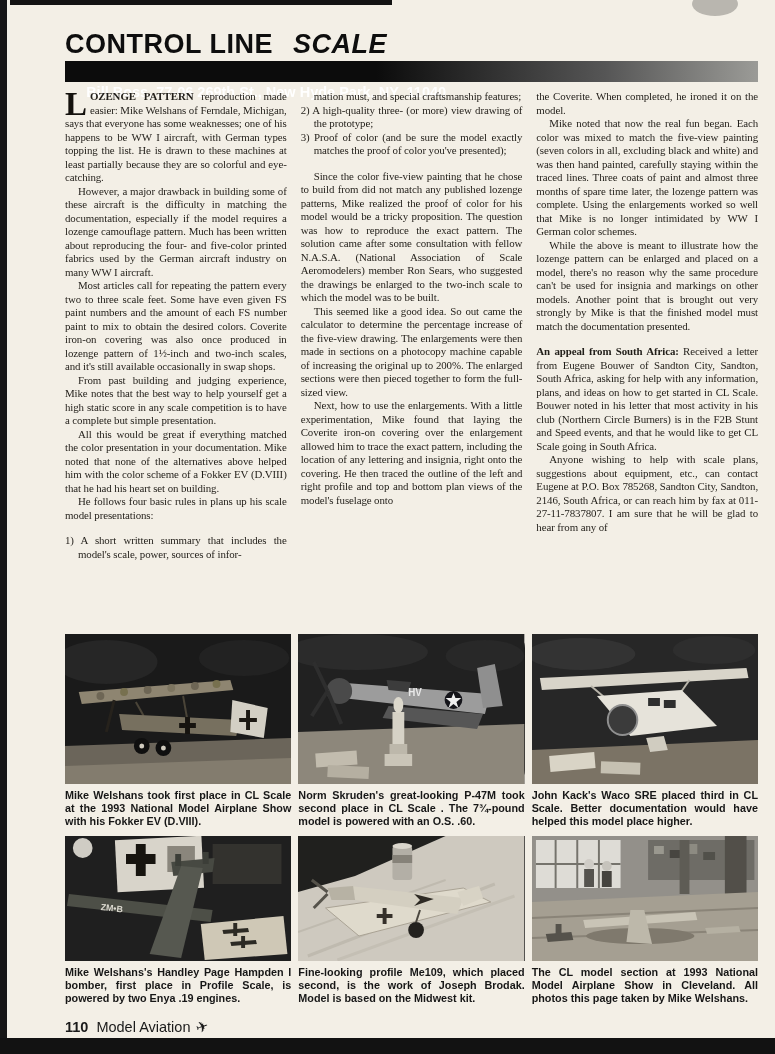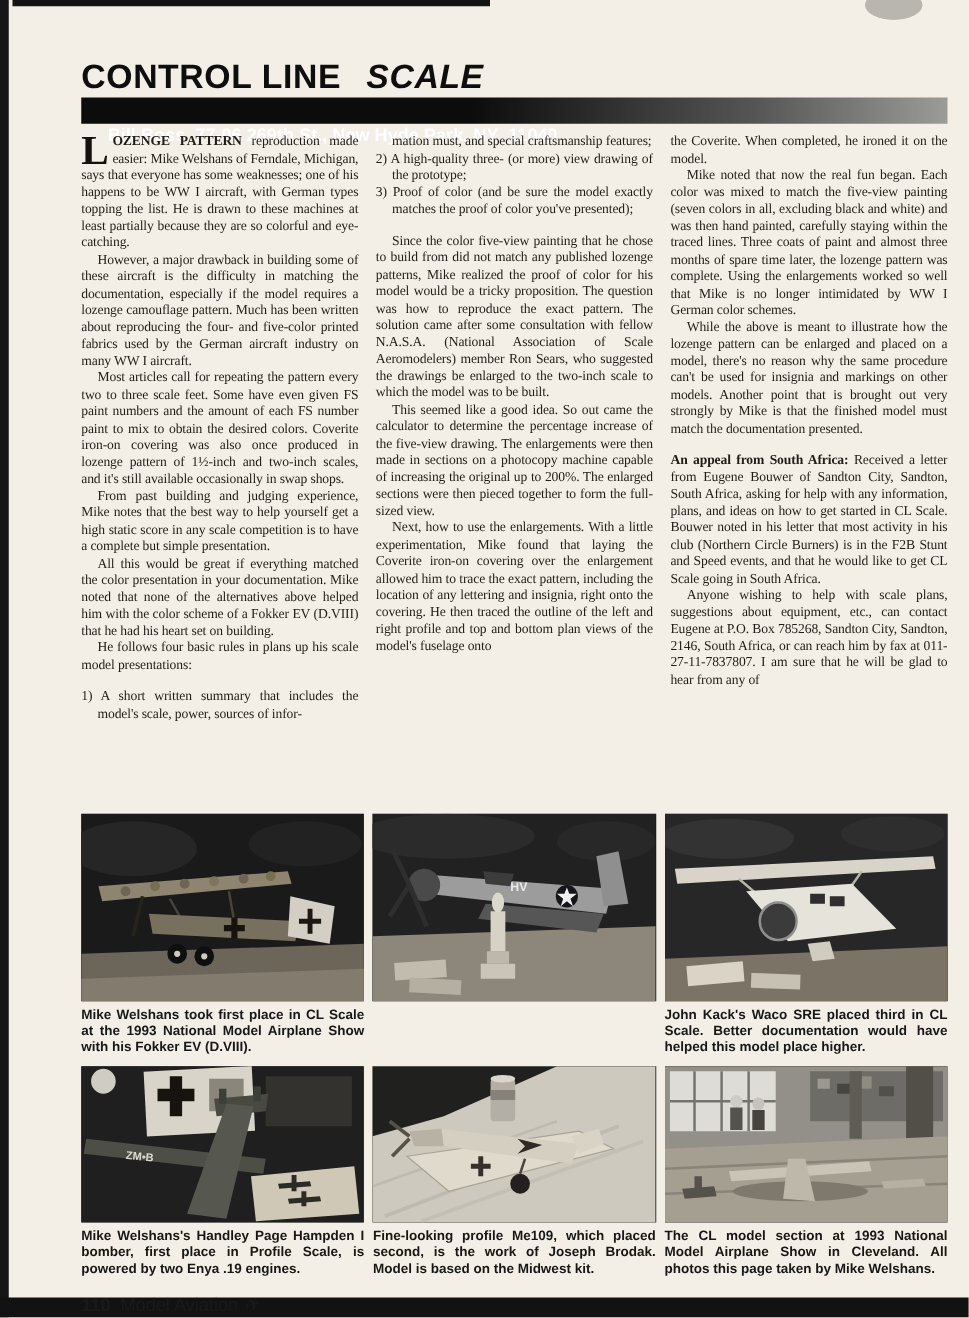--- a/index.html
+++ b/index.html
@@ -8,21 +8,21 @@
     background:#f3efe6;
     font-family:"Liberation Serif", serif;
     -webkit-font-smoothing:antialiased;
   }
   
   .scan-top{position:absolute;left:10px;top:0;width:382px;height:5px;background:#131313;}
   .scan-left{position:absolute;left:0;top:0;width:7px;height:1054px;background:#161616;}
   .scan-bottom{position:absolute;left:0;top:1038px;width:775px;height:16px;background:#121212;}
   .scan-blob{position:absolute;left:692px;top:-8px;width:46px;height:24px;border-radius:50%;background:#b9b6af;}
 
-  .content{position:absolute;left:65px;top:46px;width:693px;}
+  .content{position:absolute;left:65px;top:29px;width:693px;}
 
   h1{margin:0;font-family:"Liberation Sans",sans-serif;font-weight:bold;
      font-size:27px;line-height:30px;letter-spacing:.5px;color:#0e0e0e;}
   h1 .t-italic{font-style:italic;margin-left:20px;}
 
   .byline-bar{
     margin-top:2px;height:21px;line-height:21px;
     background:linear-gradient(to right,#0c0c0c 0%,#0c0c0c 45%,#565656 78%,#9b9b97 100%);
     color:#ffffff;font-family:"Liberation Sans",sans-serif;font-weight:bold;
     font-size:14.5px;padding-left:5px;box-sizing:border-box;white-space:pre;
@@ -35,21 +35,21 @@
   .col p.ni{text-indent:0;}
   .col p.hang{padding-left:13px;text-indent:-13px;}
   .col p.cont{padding-left:13px;text-indent:0;}
   .col p.mt{margin-top:12px;}
   .dropcap{float:left;font-size:33px;line-height:25px;font-weight:bold;
            padding:2px 3px 0 0;color:#14110d;}
 
   .photo-grid{display:grid;grid-template-columns:1fr 1fr 1fr;column-gap:7px;margin-top:6px;}
   .cell{min-width:0;}
   .photo{width:100%;background:#1c1c1c;display:block;}
-  .row1 .photo{height:150px;}
+  .row1 .photo{height:150px;border-radius:14px;}
   .row2 .photo{height:125px;}
   .row2{margin-top:8px;}
   .photo svg{width:100%;height:100%;display:block;}
   .caption{margin-top:5px;font-family:"Liberation Sans",sans-serif;font-weight:bold;
            font-size:10.8px;line-height:13px;color:#171717;text-align:justify;min-height:39px;}
 
   .footer{margin-top:13px;font-family:"Liberation Sans",sans-serif;font-size:14.5px;color:#1a1a1a;}
   .footer .pgnum{font-weight:bold;margin-right:8px;}
   .footer .plane{display:inline-block;margin-left:6px;transform:rotate(-18deg);font-size:15px;}
 </style>
@@ -150,20 +150,21 @@
           <polygon points="158,59 160,64 166,64 161,68 163,74 158,70 153,74 155,68 150,64 156,64" fill="#efefef"></polygon>
           <text x="112" y="62" font-size="10" font-weight="bold" fill="#e8e8e8" font-family="Liberation Sans, sans-serif">HV</text>
           <rect x="88" y="120" width="28" height="12" fill="#cac5b8"></rect>
           <rect x="93" y="110" width="18" height="10" fill="#bdb8ab"></rect>
           <rect x="96" y="78" width="12" height="32" fill="#d6d2c6"></rect>
           <ellipse cx="102" cy="71" rx="5" ry="8" fill="#dcd8cc"></ellipse>
           <rect x="18" y="118" width="42" height="14" fill="#c2bcae" transform="rotate(-4 39 125)"></rect>
           <rect x="30" y="132" width="42" height="12" fill="#b5afa1" transform="rotate(3 51 138)"></rect>
         </svg>
       </div>
+      <div class="caption">Norm Skruden's great-looking P-47M took second place in CL Scale . The 7¾-pound model is powered with an O.S. .60.</div>
     </div>
     <div class="cell">
       <div class="photo">
         <svg viewBox="0 0 230 150" preserveAspectRatio="none">
           <rect width="230" height="150" fill="#272727"></rect>
           <ellipse cx="50" cy="20" rx="55" ry="16" fill="#333333"></ellipse>
           <ellipse cx="185" cy="16" rx="42" ry="14" fill="#2e2e2e"></ellipse>
           <polygon points="8,44 218,34 220,44 10,56" fill="#d8d4c9"></polygon>
           <line x1="60" y1="52" x2="84" y2="72" stroke="#b9b5aa" stroke-width="2"></line>
           <line x1="160" y1="46" x2="150" y2="60" stroke="#b9b5aa" stroke-width="2"></line>

